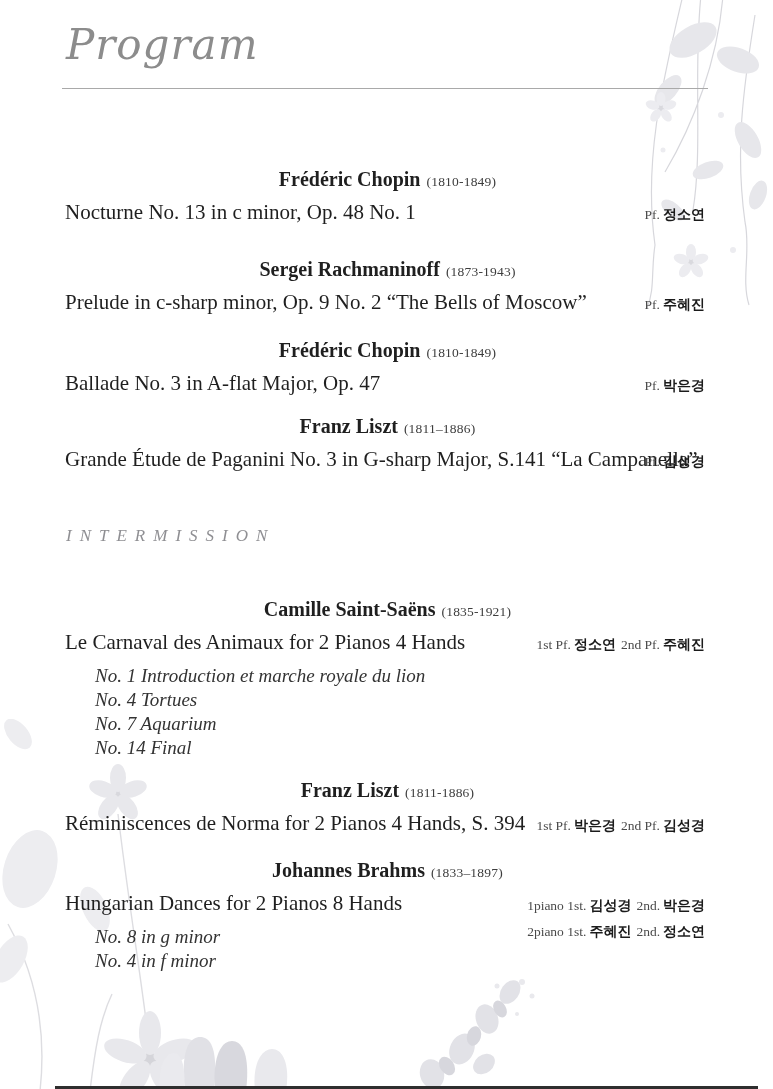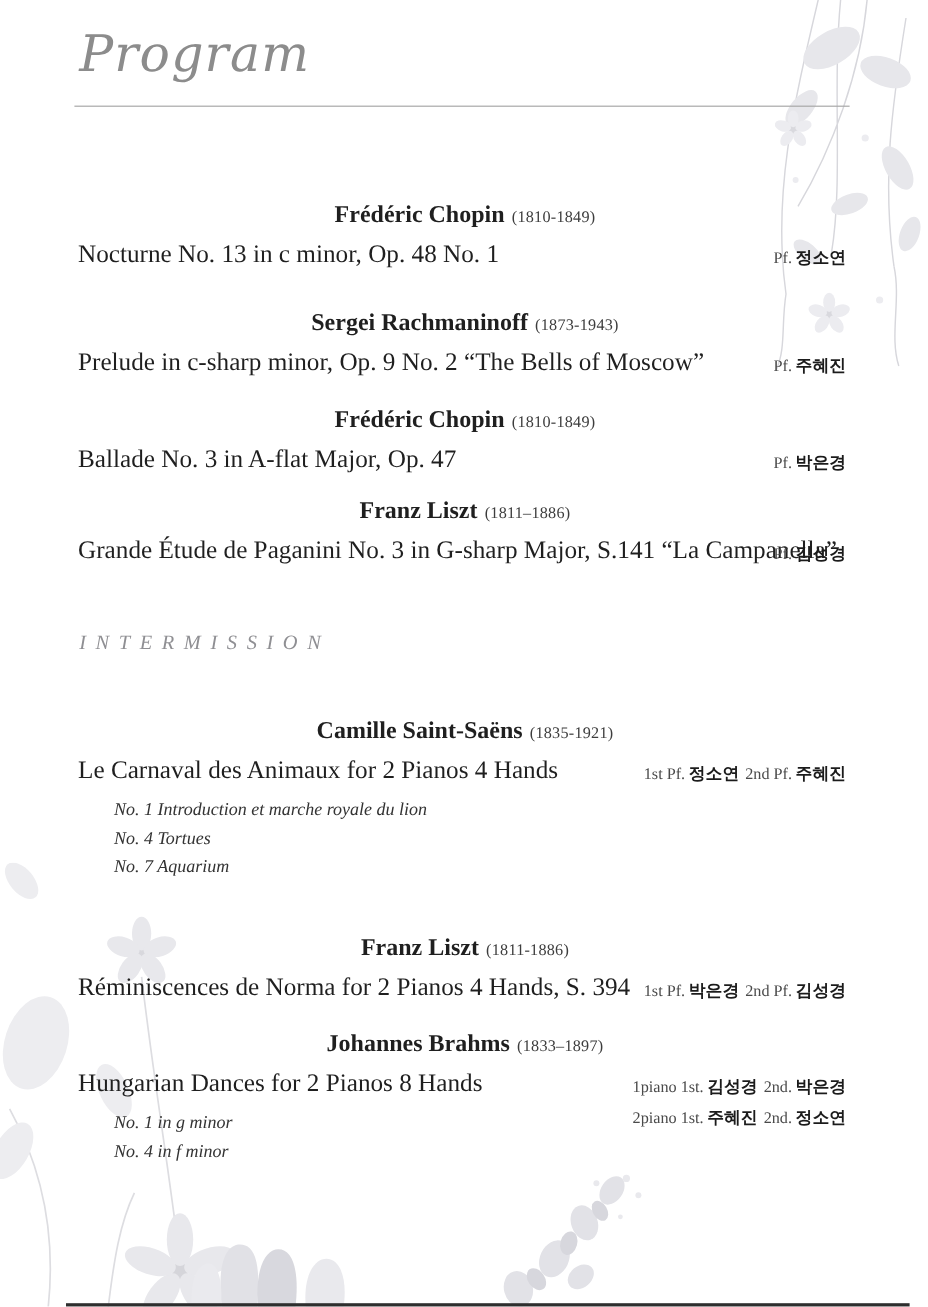--- a/index.html
+++ b/index.html
@@ -52,21 +52,21 @@
     font-family:"Liberation Serif", serif;
     font-size:13.5px;color:#4a4a4a;
   }
   .perf-name{
     font-family:"Liberation Sans", sans-serif;
     font-size:14px;font-weight:bold;color:#1b1b1b;
     margin:0 5px 0 3px;
   }
   .movements{margin-top:9px;padding-left:30px;}
   .movement{
-    font-style:italic;font-size:15px;line-height:24px;color:#333333;
+    font-style:italic;font-size:19px;line-height:24px;color:#333333;
     white-space:nowrap;
   }
   
   .intermission{
     position:absolute;left:66px;top:526px;
     font-style:italic;font-size:17px;color:#8f8f93;
     letter-spacing:8px;
   }
 </style>
 </head>
@@ -204,38 +204,39 @@
       <section class="entry" style="top: 598px;">
         <div class="composer-line"><span class="composer">Camille Saint-Saëns</span><span class="dates">(1835-1921)</span></div>
         <div class="piece">Le Carnaval des Animaux for 2 Pianos 4 Hands</div>
         <div class="performers">
           <div class="perf-line"><span class="perf-label">1st Pf.</span><span class="perf-name">정소연</span><span class="perf-label">2nd Pf.</span><span class="perf-name">주혜진</span></div>
         </div>
         <div class="movements">
           <div class="movement">No. 1 Introduction et marche royale du lion</div>
           <div class="movement">No. 4 Tortues</div>
           <div class="movement">No. 7 Aquarium</div>
+          <div class="movement">No. 14 Final</div>
         </div>
       </section>
       <section class="entry" style="top: 779px;">
         <div class="composer-line"><span class="composer">Franz Liszt</span><span class="dates">(1811-1886)</span></div>
         <div class="piece">Réminiscences de Norma for 2 Pianos 4 Hands, S. 394</div>
         <div class="performers">
           <div class="perf-line"><span class="perf-label">1st Pf.</span><span class="perf-name">박은경</span><span class="perf-label">2nd Pf.</span><span class="perf-name">김성경</span></div>
         </div>
       </section>
       <section class="entry" style="top: 859px;">
         <div class="composer-line"><span class="composer">Johannes Brahms</span><span class="dates">(1833–1897)</span></div>
         <div class="piece">Hungarian Dances for 2 Pianos 8 Hands</div>
         <div class="performers">
           <div class="perf-line"><span class="perf-label">1piano 1st.</span><span class="perf-name">김성경</span><span class="perf-label">2nd.</span><span class="perf-name">박은경</span></div>
           <div class="perf-line"><span class="perf-label">2piano 1st.</span><span class="perf-name">주혜진</span><span class="perf-label">2nd.</span><span class="perf-name">정소연</span></div>
         </div>
         <div class="movements">
-          <div class="movement">No. 1 in g minor</div>
+          <div class="movement">No. 8 in g minor</div>
           <div class="movement">No. 4 in f minor</div>
         </div>
       </section>
     </main>
 
   <div class="intermission">INTERMISSION</div>
 
   <div class="bottom-edge"></div>
 
 </div>

